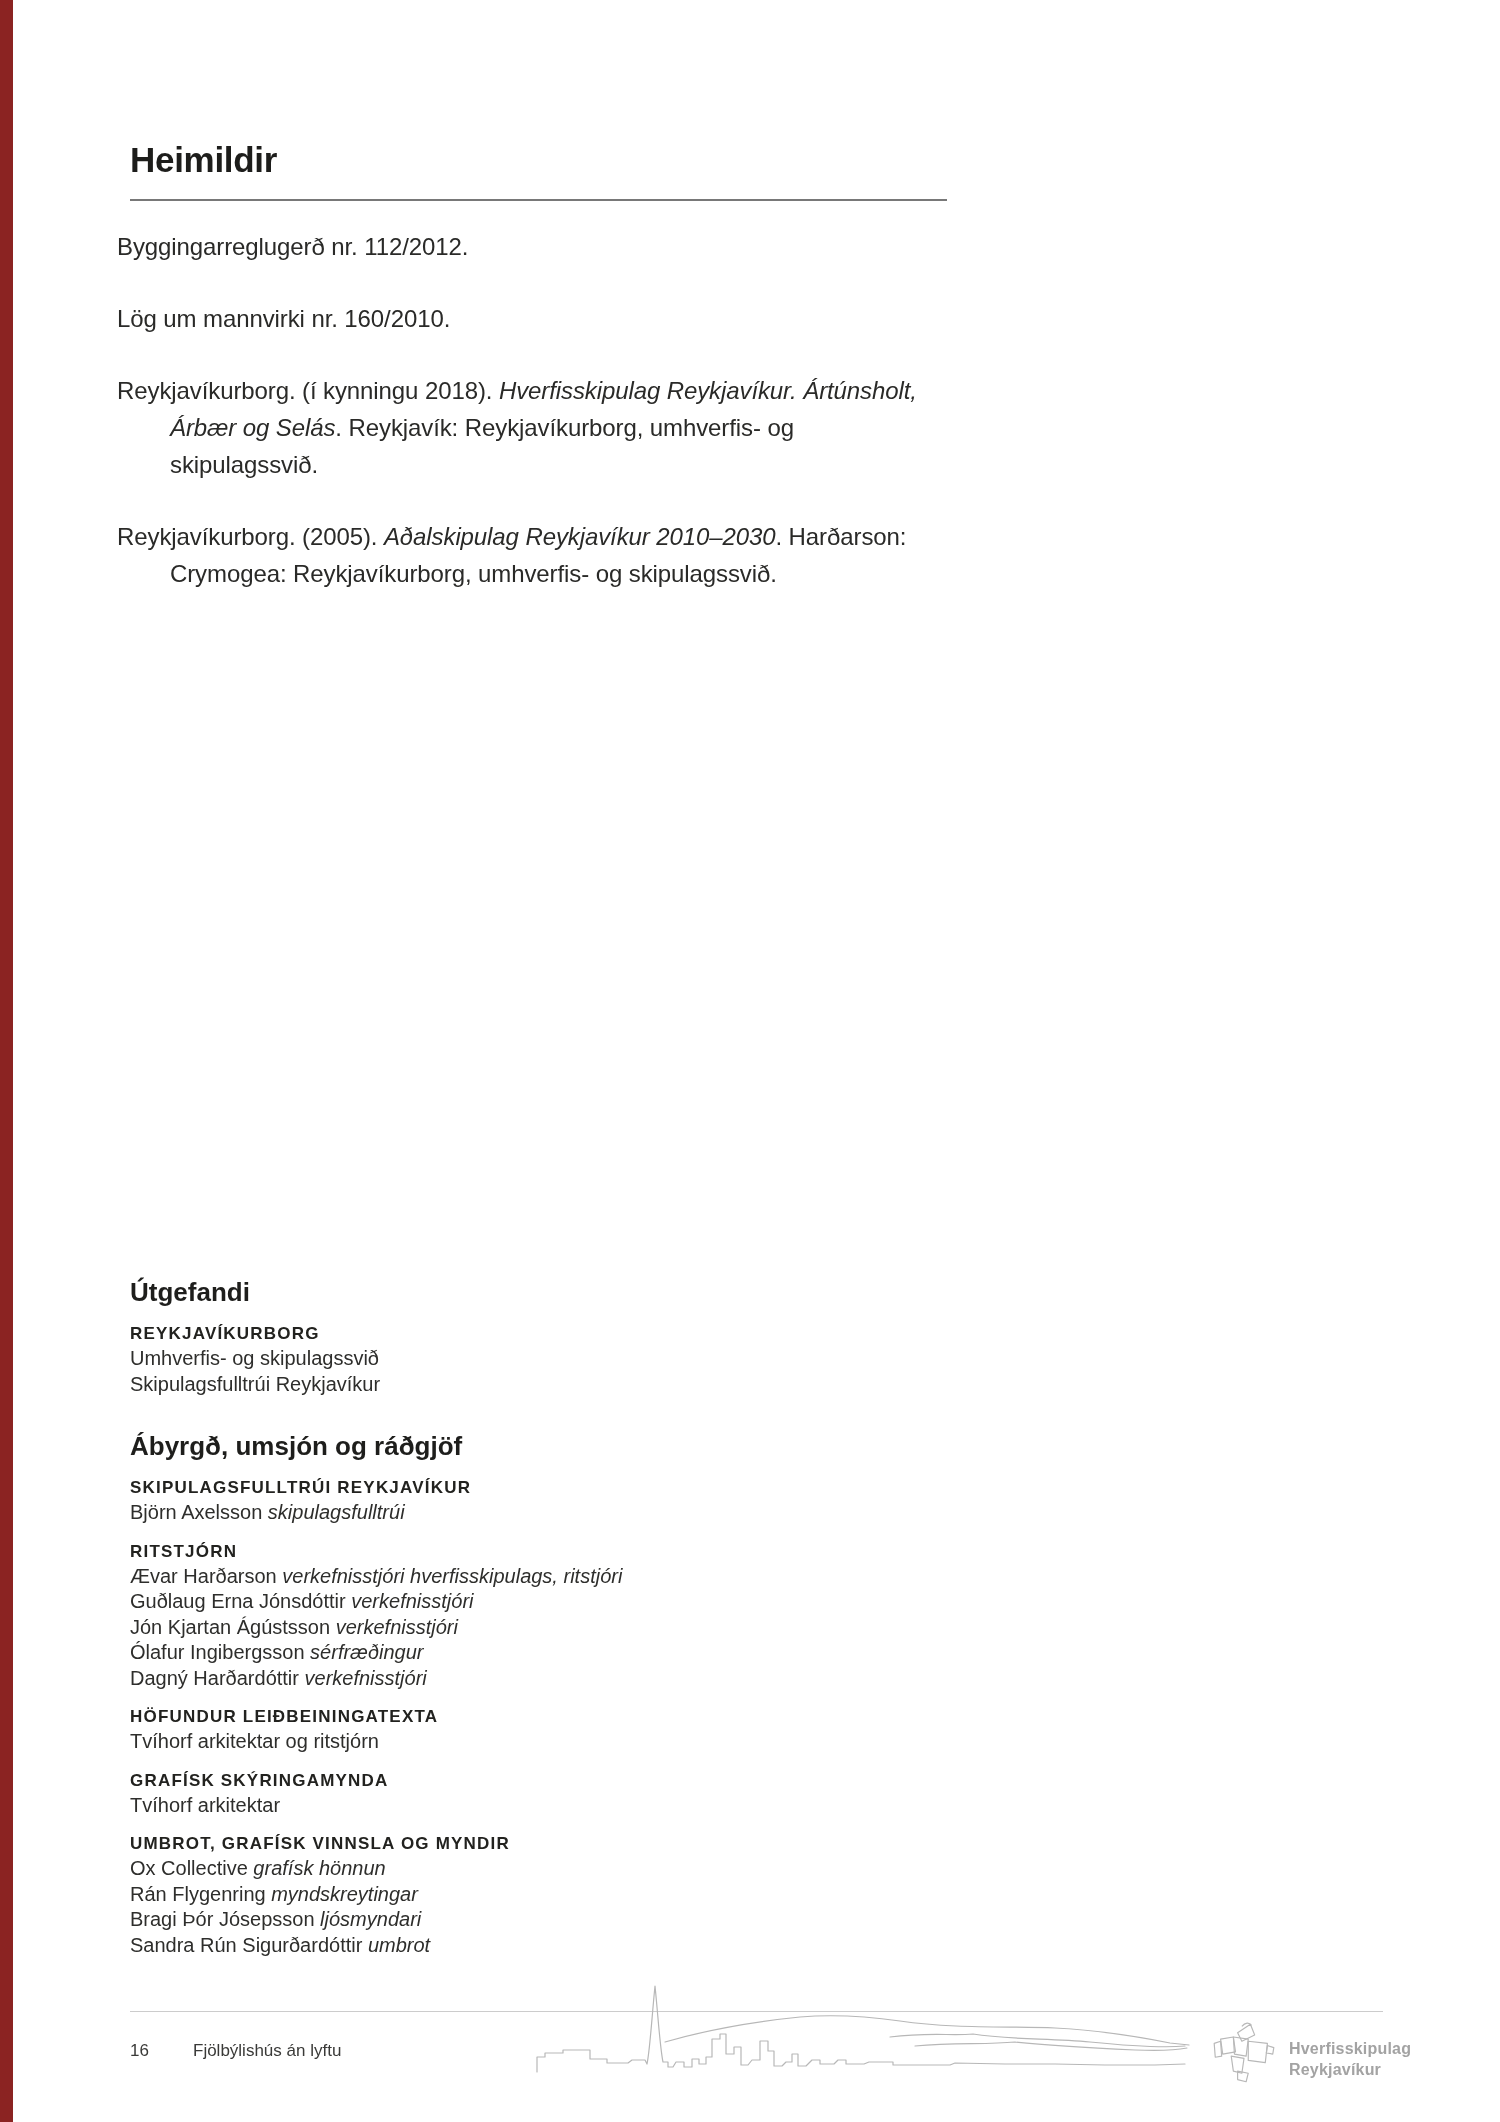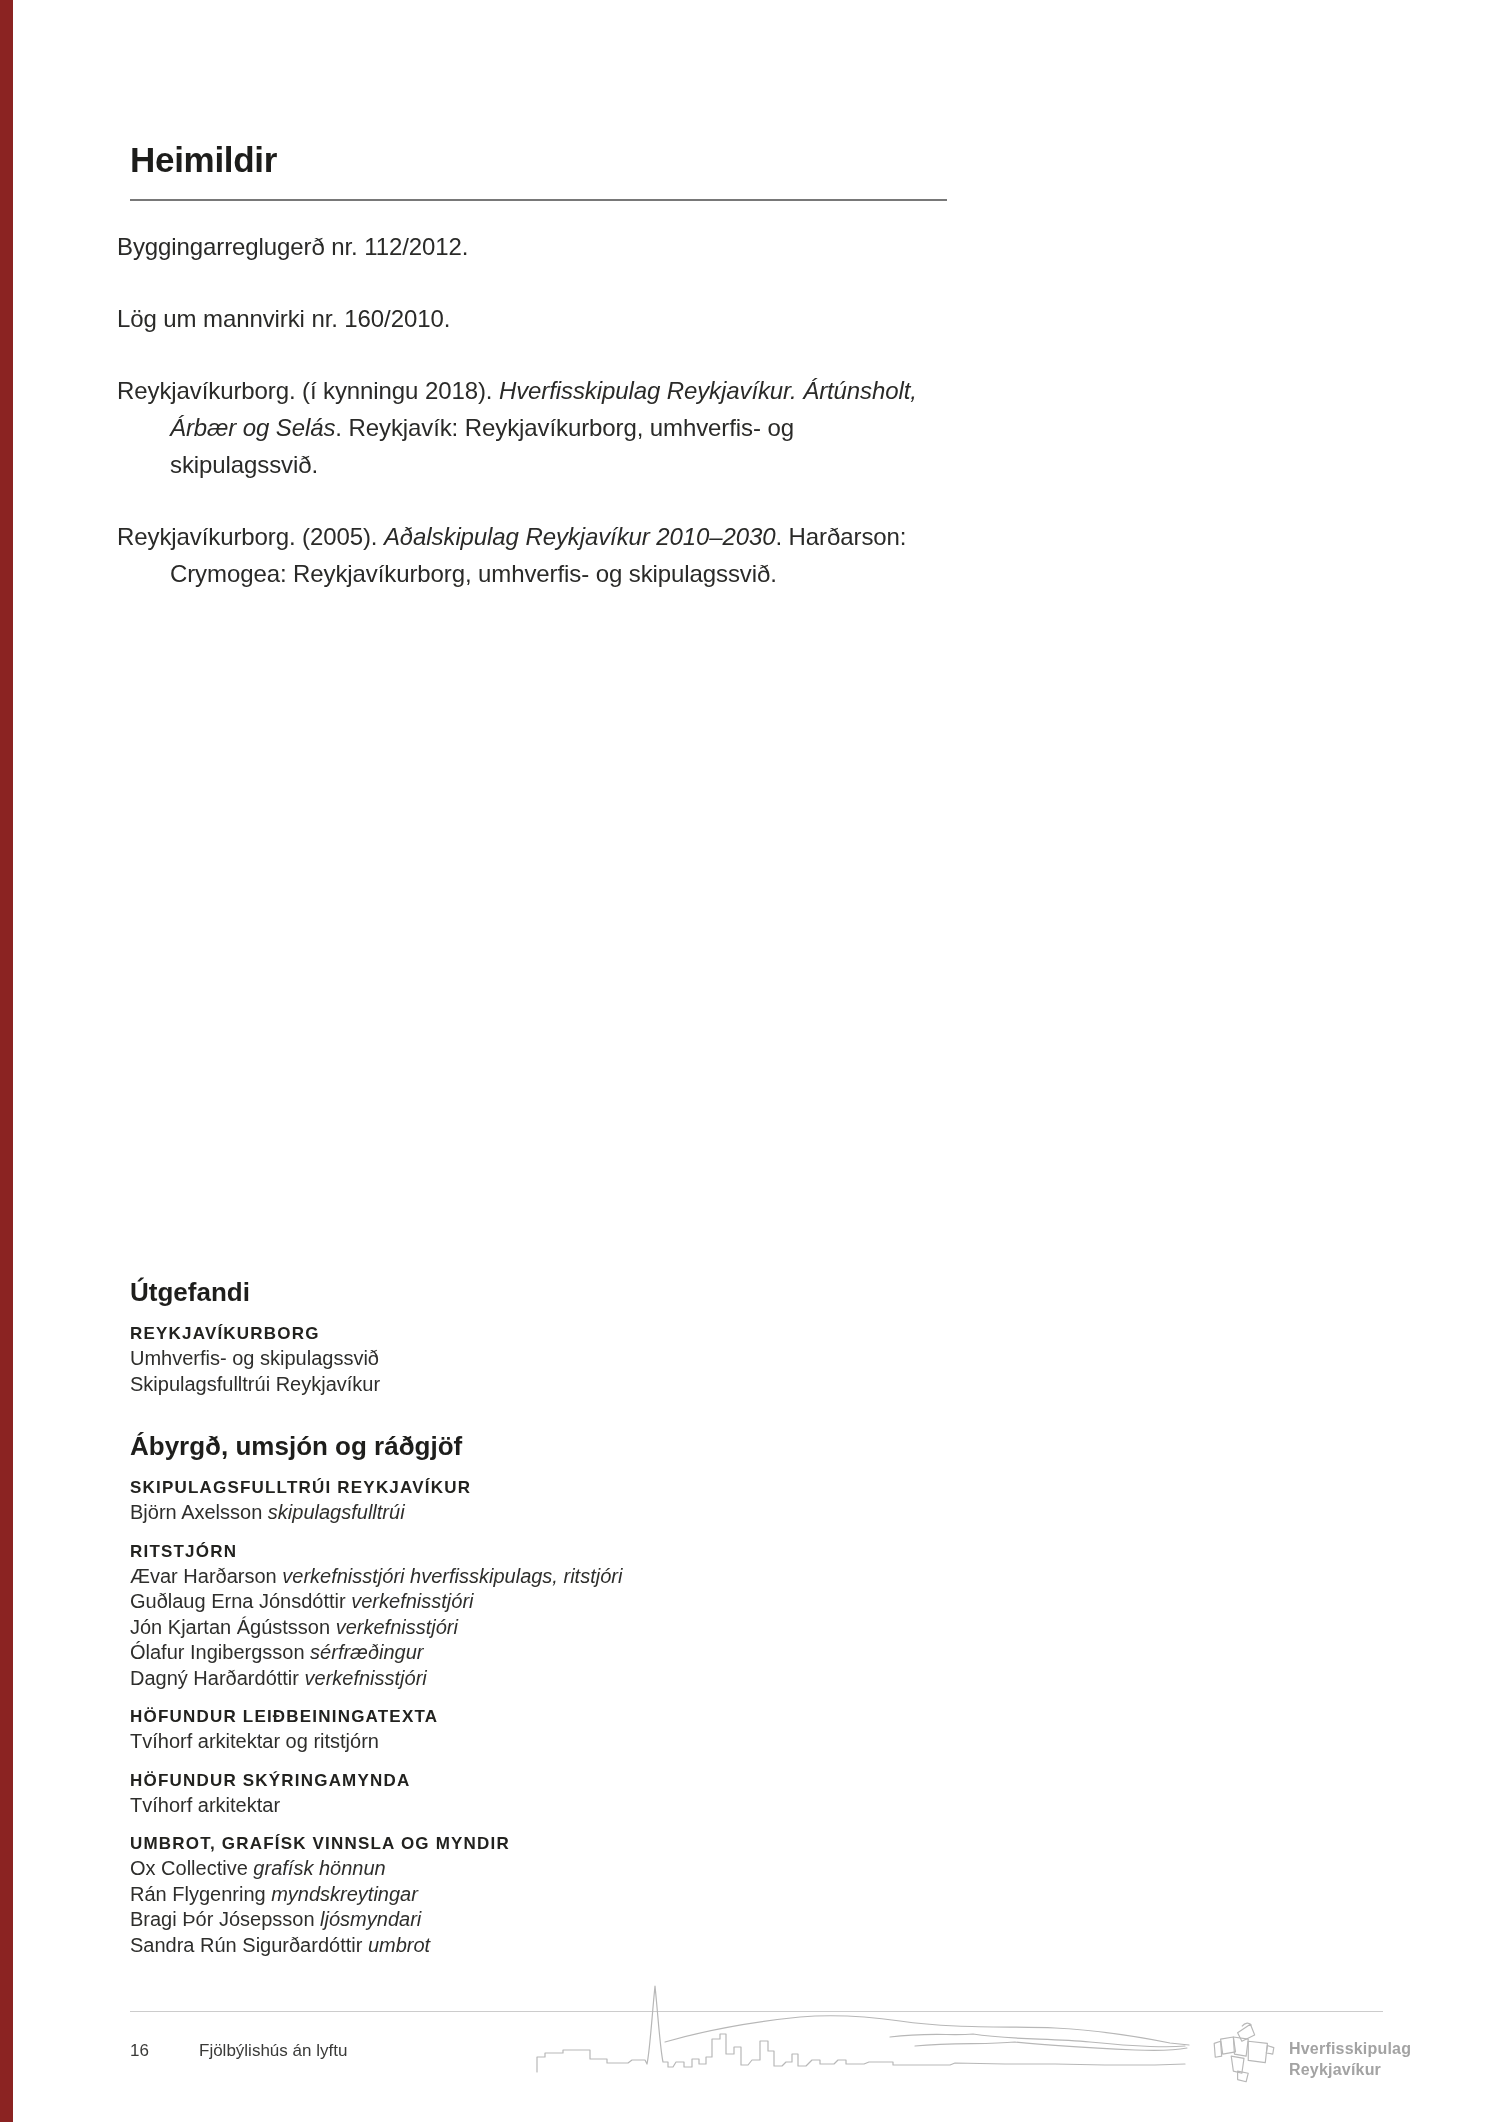--- a/index.html
+++ b/index.html
@@ -28,21 +28,21 @@
   .colophon h2 { font-size:26px; font-weight:700; line-height:32px; color:#1e1e1c; }
   .group { margin-top:13px; }
   .group .label { font-size:17px; font-weight:700; letter-spacing:1.2px; line-height:25px; color:#22221f; }
   .credit-line { font-size:20px; line-height:25.5px; color:#2e2e2c; }
   #publisher { top:1276px; }
   #credits   { top:1430px; }
 
   .footer-rule { position:absolute; left:130px; top:2011px; width:1253px; height:1px; background:#cccccc; }
   .footer-text { position:absolute; top:2040px; font-size:17px; color:#3a3a38; line-height:22px; }
   #page-number { left:130px; }
-  #publication-title { left:193px;margin-left:6px; }
+  #publication-title { left:193px; }
 
   .skyline { position:absolute; left:535px; top:1980px; width:660px; height:98px; }
   .logo { position:absolute; left:1205px; top:2020px; width:300px; height:70px; }
   .logo-icon { position:absolute; left:0; top:0; width:78px; height:66px; }
   .logo-text { position:absolute; left:84px; top:18px; font-size:16px; font-weight:700;
                line-height:21px; color:#a3a3a3; letter-spacing:0.2px; }
 </style>
 </head>
 <body>
 
@@ -97,21 +97,21 @@
           <div class="credit-line"><span>Guðlaug Erna Jónsdóttir</span><em> verkefnisstjóri</em></div>
           <div class="credit-line"><span>Jón Kjartan Ágústsson</span><em> verkefnisstjóri</em></div>
           <div class="credit-line"><span>Ólafur Ingibergsson</span><em> sérfræðingur</em></div>
           <div class="credit-line"><span>Dagný Harðardóttir</span><em> verkefnisstjóri</em></div>
         </div>
         <div class="group">
           <div class="label">HÖFUNDUR LEIÐBEININGATEXTA</div>
           <div class="credit-line"><span>Tvíhorf arkitektar og ritstjórn</span></div>
         </div>
         <div class="group">
-          <div class="label">HÖFUNDUR SKÝRINGAMYNDA</div>
+          <div class="label">GRAFÍSK SKÝRINGAMYNDA</div>
           <div class="credit-line"><span>Tvíhorf arkitektar</span></div>
         </div>
         <div class="group">
           <div class="label">UMBROT, GRAFÍSK VINNSLA OG MYNDIR</div>
           <div class="credit-line"><span>Ox Collective</span><em> grafísk hönnun</em></div>
           <div class="credit-line"><span>Rán Flygenring</span><em> myndskreytingar</em></div>
           <div class="credit-line"><span>Bragi Þór Jósepsson</span><em> ljósmyndari</em></div>
           <div class="credit-line"><span>Sandra Rún Sigurðardóttir</span><em> umbrot</em></div>
         </div>
       </div>

